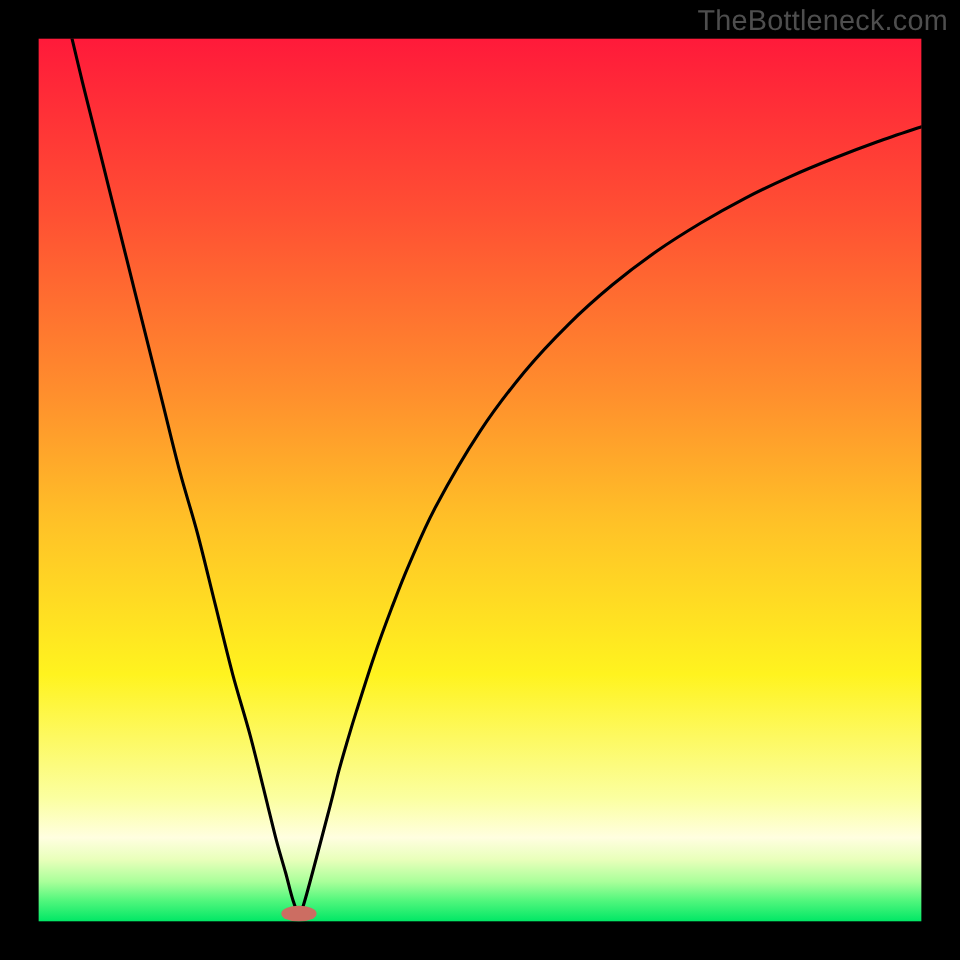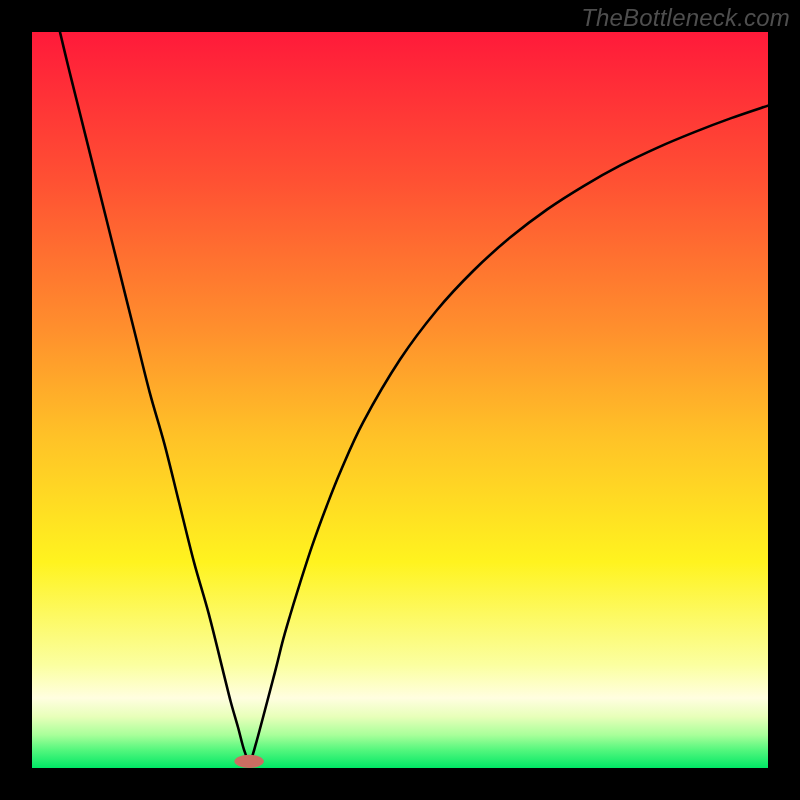--- a/index.html
+++ b/index.html
@@ -11,21 +11,20 @@
     overflow: hidden;
     font-family: Arial, Helvetica, sans-serif;
   }
   .frame {
     position: absolute;
     left: 0;
     top: 0;
     width: 800px;
     height: 684px;
     background: #000;
-    font-style: italic;
   }
   .plot {
     position: absolute;
     left: 32px;
     top: 32px;
     width: 736px;
     height: 736px;
   }
   .gradient-fill {
     position: absolute;

